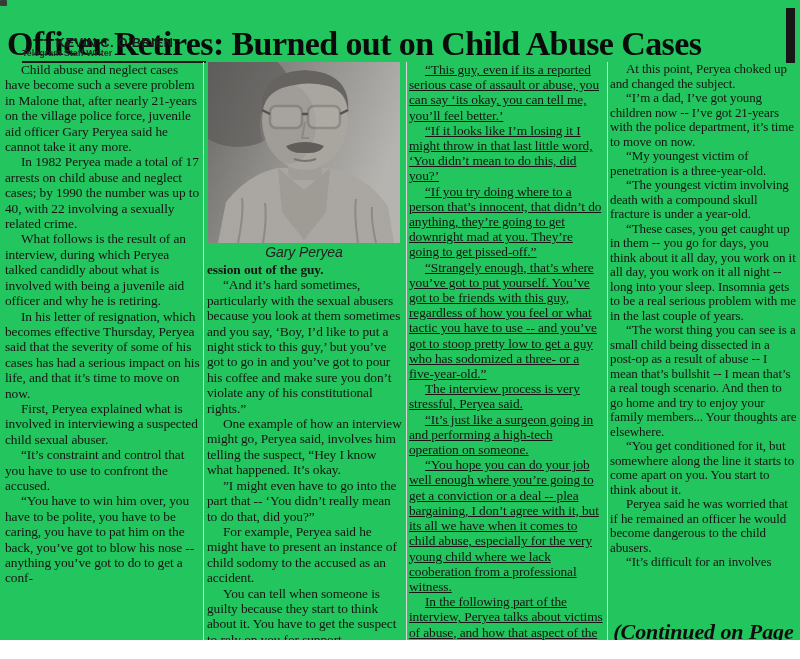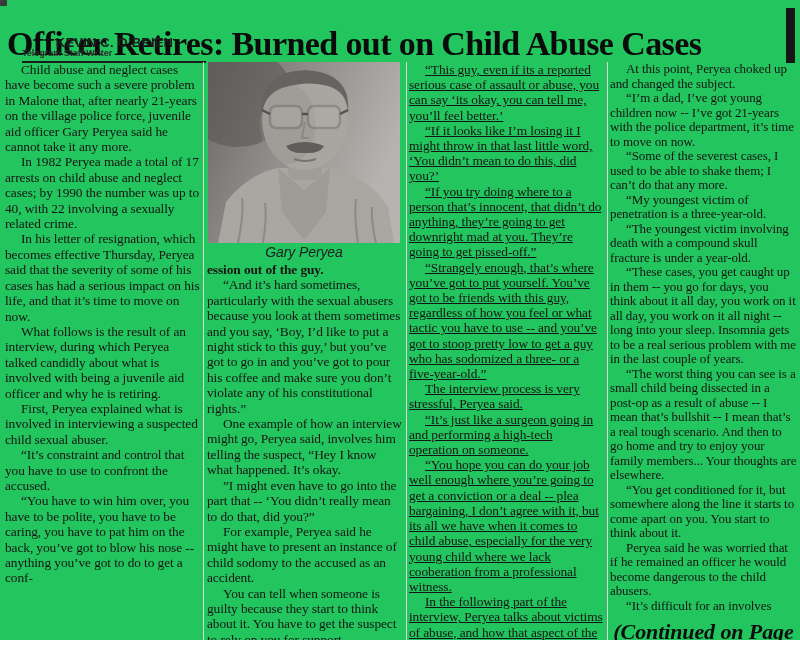--- a/index.html
+++ b/index.html
@@ -80,22 +80,22 @@
     <div class="byline-rule"></div>
   </div>
 
   <div class="colrule rule-a"></div>
   <div class="colrule rule-b"></div>
   <div class="colrule rule-c"></div>
 
   <div class="col col1">
       <p class="para">Child abuse and neglect cases have become such a severe problem in Malone that, after nearly 21-years on the village police force, juvenile aid officer Gary Peryea said he cannot take it any more.</p>
       <p class="para">In 1982 Peryea made a total of 17 arrests on child abuse and neglect cases; by 1990 the number was up to 40, with 22 involving a sexually related crime.</p>
+      <p class="para">What follows is the result of  an interview, during which Peryea talked candidly about what is involved with being a juvenile aid officer and why he is retiring.</p>
       <p class="para">In his letter of resignation, which becomes effective Thursday, Peryea said that the severity  of some of his cases has had a serious impact on his life, and that it’s time to move on now.</p>
-      <p class="para">What follows is the result of  an interview, during which Peryea talked candidly about what is involved with being a juvenile aid officer and why he is retiring.</p>
       <p class="para">First, Peryea explained what is involved in interviewing a suspected child sexual abuser.</p>
       <p class="para">“It’s constraint and control that you have to use to confront the accused.</p>
       <p class="para">“You have to win him over, you have to be polite, you have to be caring, you have to pat him on the back, you’ve got to blow his nose -- anything you’ve got to do to get a conf-</p>
     </div>
 
   <div class="col col2">
     <figure class="photo">
       <svg class="photo-frame" viewBox="0 0 192 181" xmlns="http://www.w3.org/2000/svg">
         <defs>
           <linearGradient id="bgGrad" x1="0" y1="0" x2="1" y2="0.4">
@@ -154,21 +154,20 @@
       <p class="para">The interview process is very stressful, Peryea said.</p>
       <p class="para">“It’s just like a surgeon going in and performing a high-tech operation on someone.</p>
       <p class="para">“You hope you can do your job well enough where you’re going to get a conviction or a deal -- plea bargaining, I don’t agree with it, but its all we have when it comes to child abuse, especially for the very young child where we lack cooberation from a professional witness.</p>
       <p class="para">In the following part of the interview, Peryea talks about victims of abuse, and how that aspect of the job has “really chipped away” at him.</p>
     </div>
 
   <div class="col col4">
     <div class="col4-inner">
         <p class="para">At this point, Peryea choked up and changed the subject.</p>
         <p class="para">“I’m a dad, I’ve got young children now -- I’ve got 21-years with the police department, it’s time to move on now.</p>
-        <p class="para">“Some of the severest cases, I used to be able to shake them; I can’t do that any more.</p>
         <p class="para">“My youngest victim of penetration is a three-year-old.</p>
         <p class="para">“The youngest victim involving death with a compound skull fracture is under a year-old.</p>
         <p class="para">“These cases, you get caught up in them -- you go for days, you think about it all day, you work on it all day, you work on it all night -- long into your sleep. Insomnia gets to be a real serious problem with me in the last couple of years.</p>
         <p class="para">“The worst thing you can see is a small child being dissected in a post-op as a result of abuse -- I mean that’s bullshit -- I mean that’s a real tough scenario. And then to go home and try to enjoy your family members... Your thoughts are elsewhere.</p>
         <p class="para">“You get conditioned for it, but somewhere along the line it starts to come apart on you. You start to think about it.</p>
         <p class="para">Peryea said he was worried that if he remained an officer he would become dangerous to the child abusers.</p>
         <p class="para">“It’s difficult for an involves</p>
       </div>
     <div class="continued">(Continued on Page 2)</div>
   </div>

